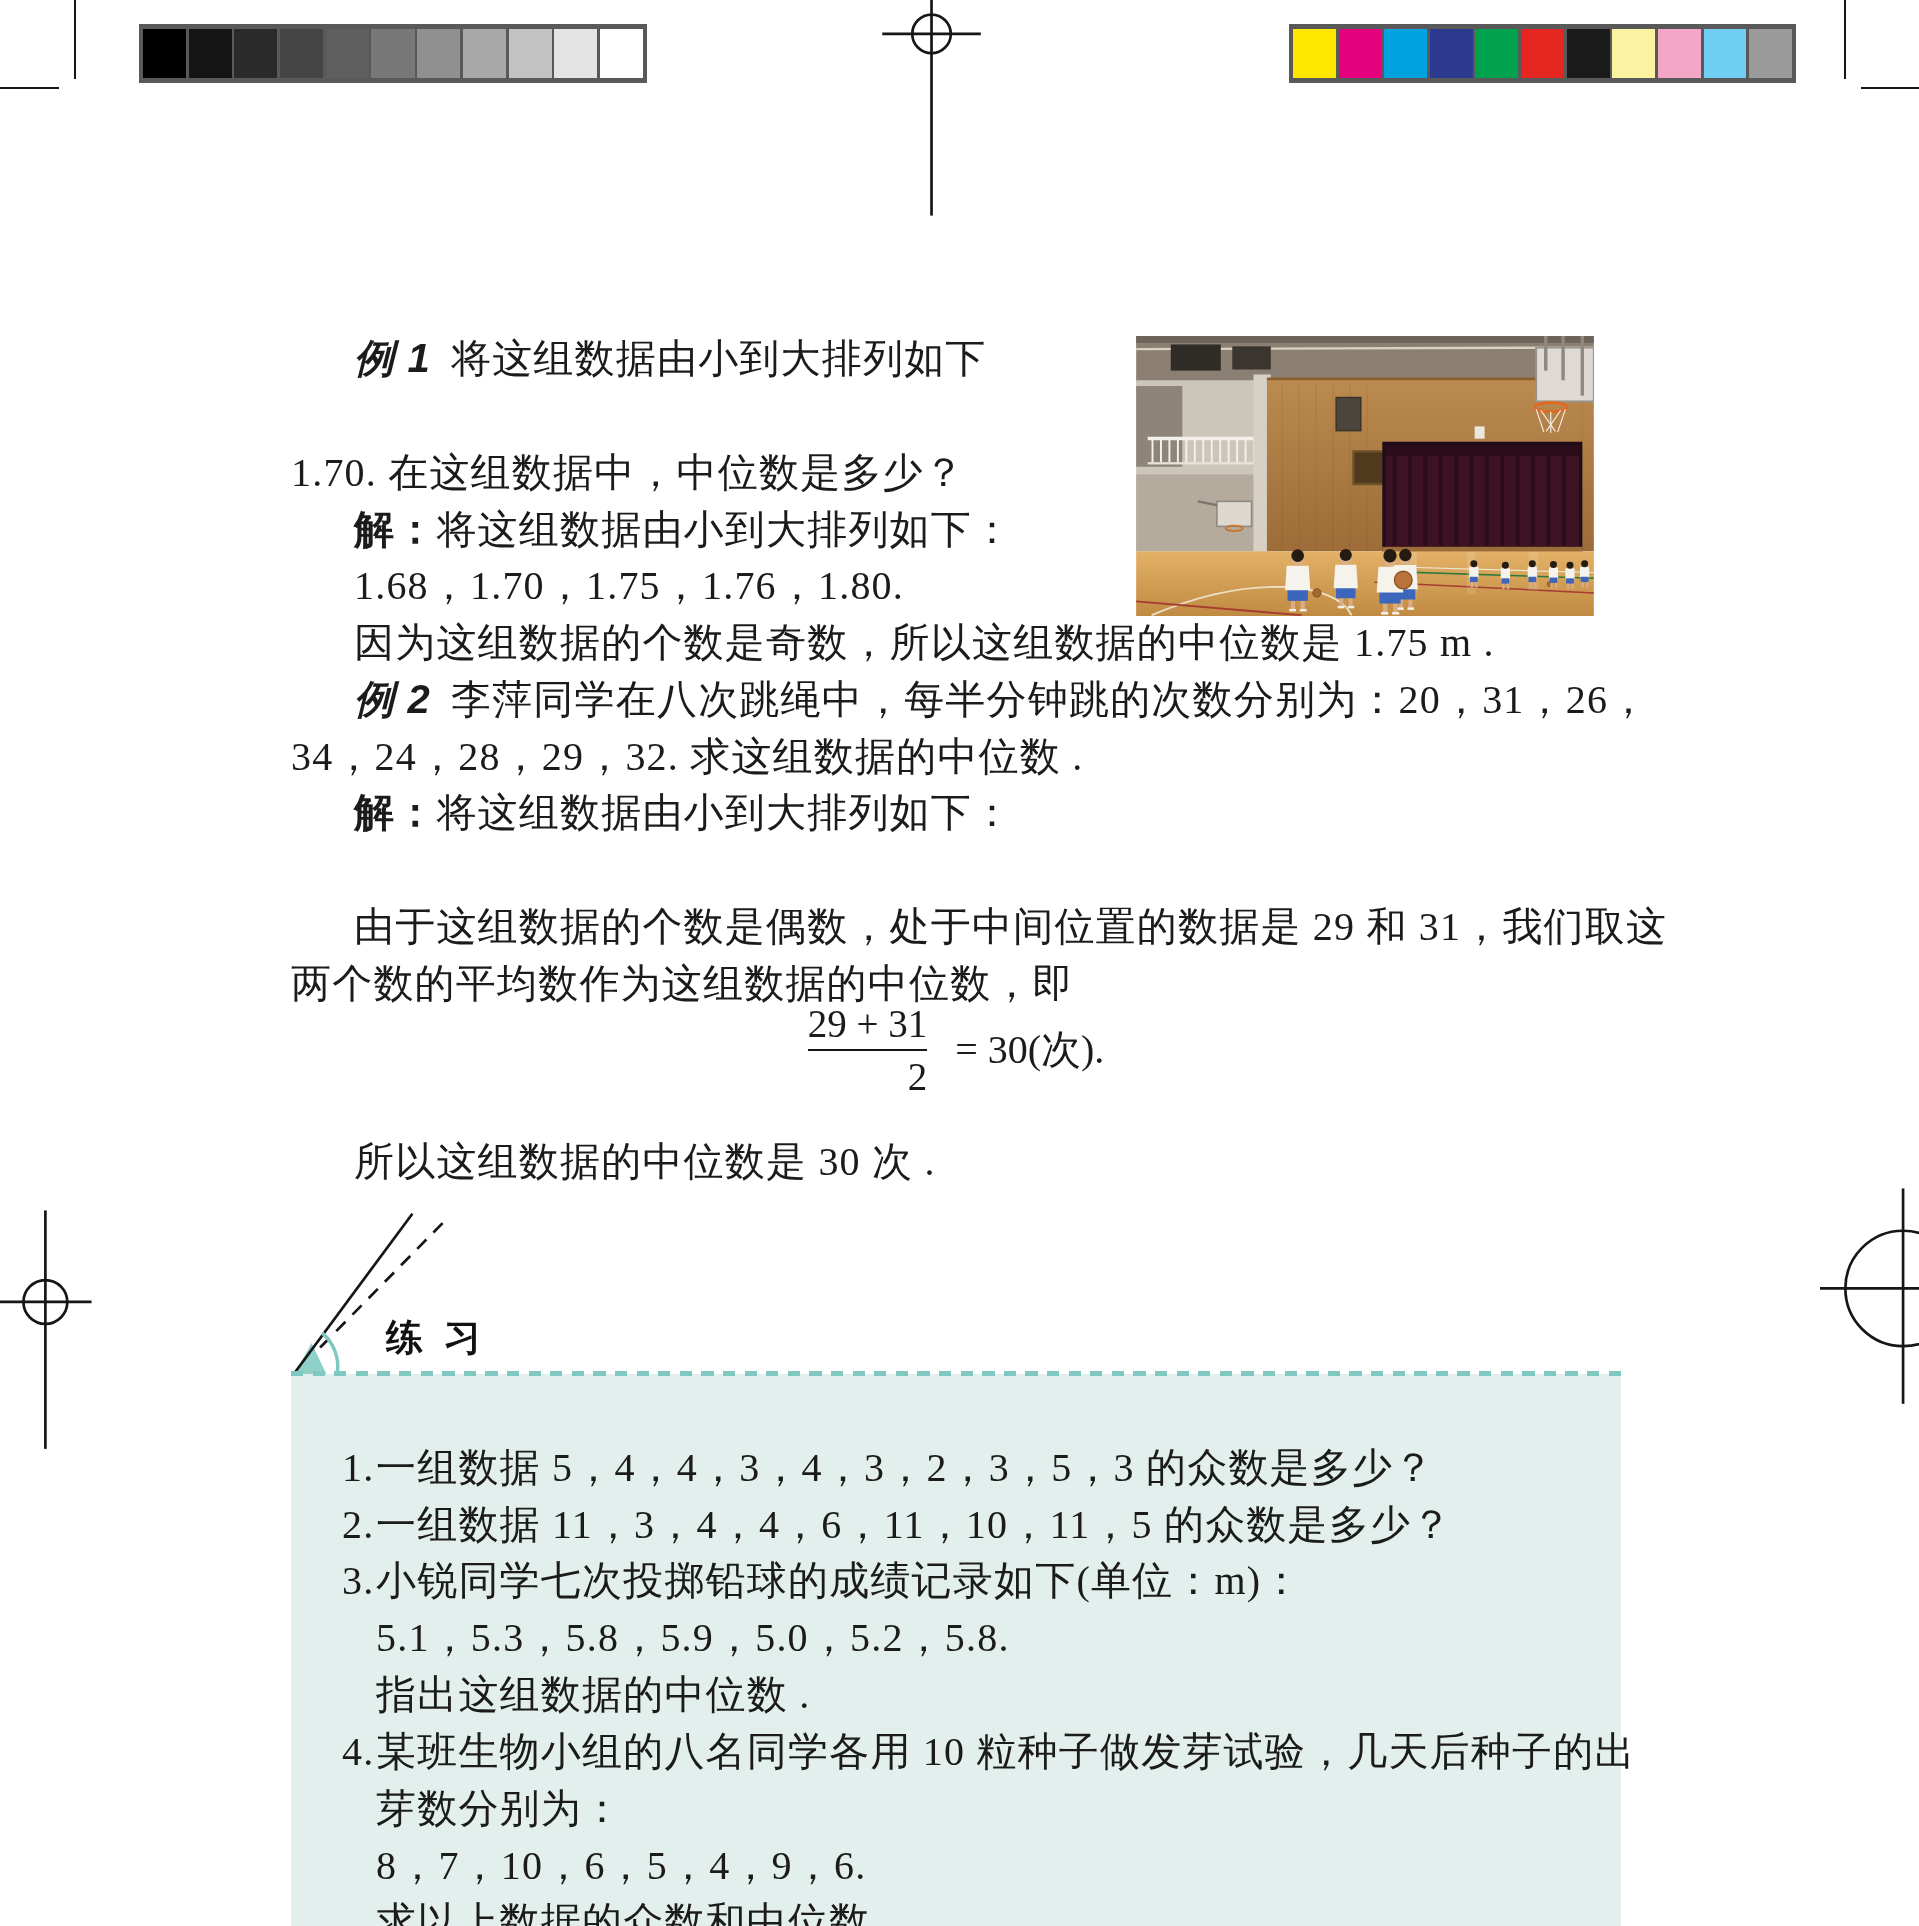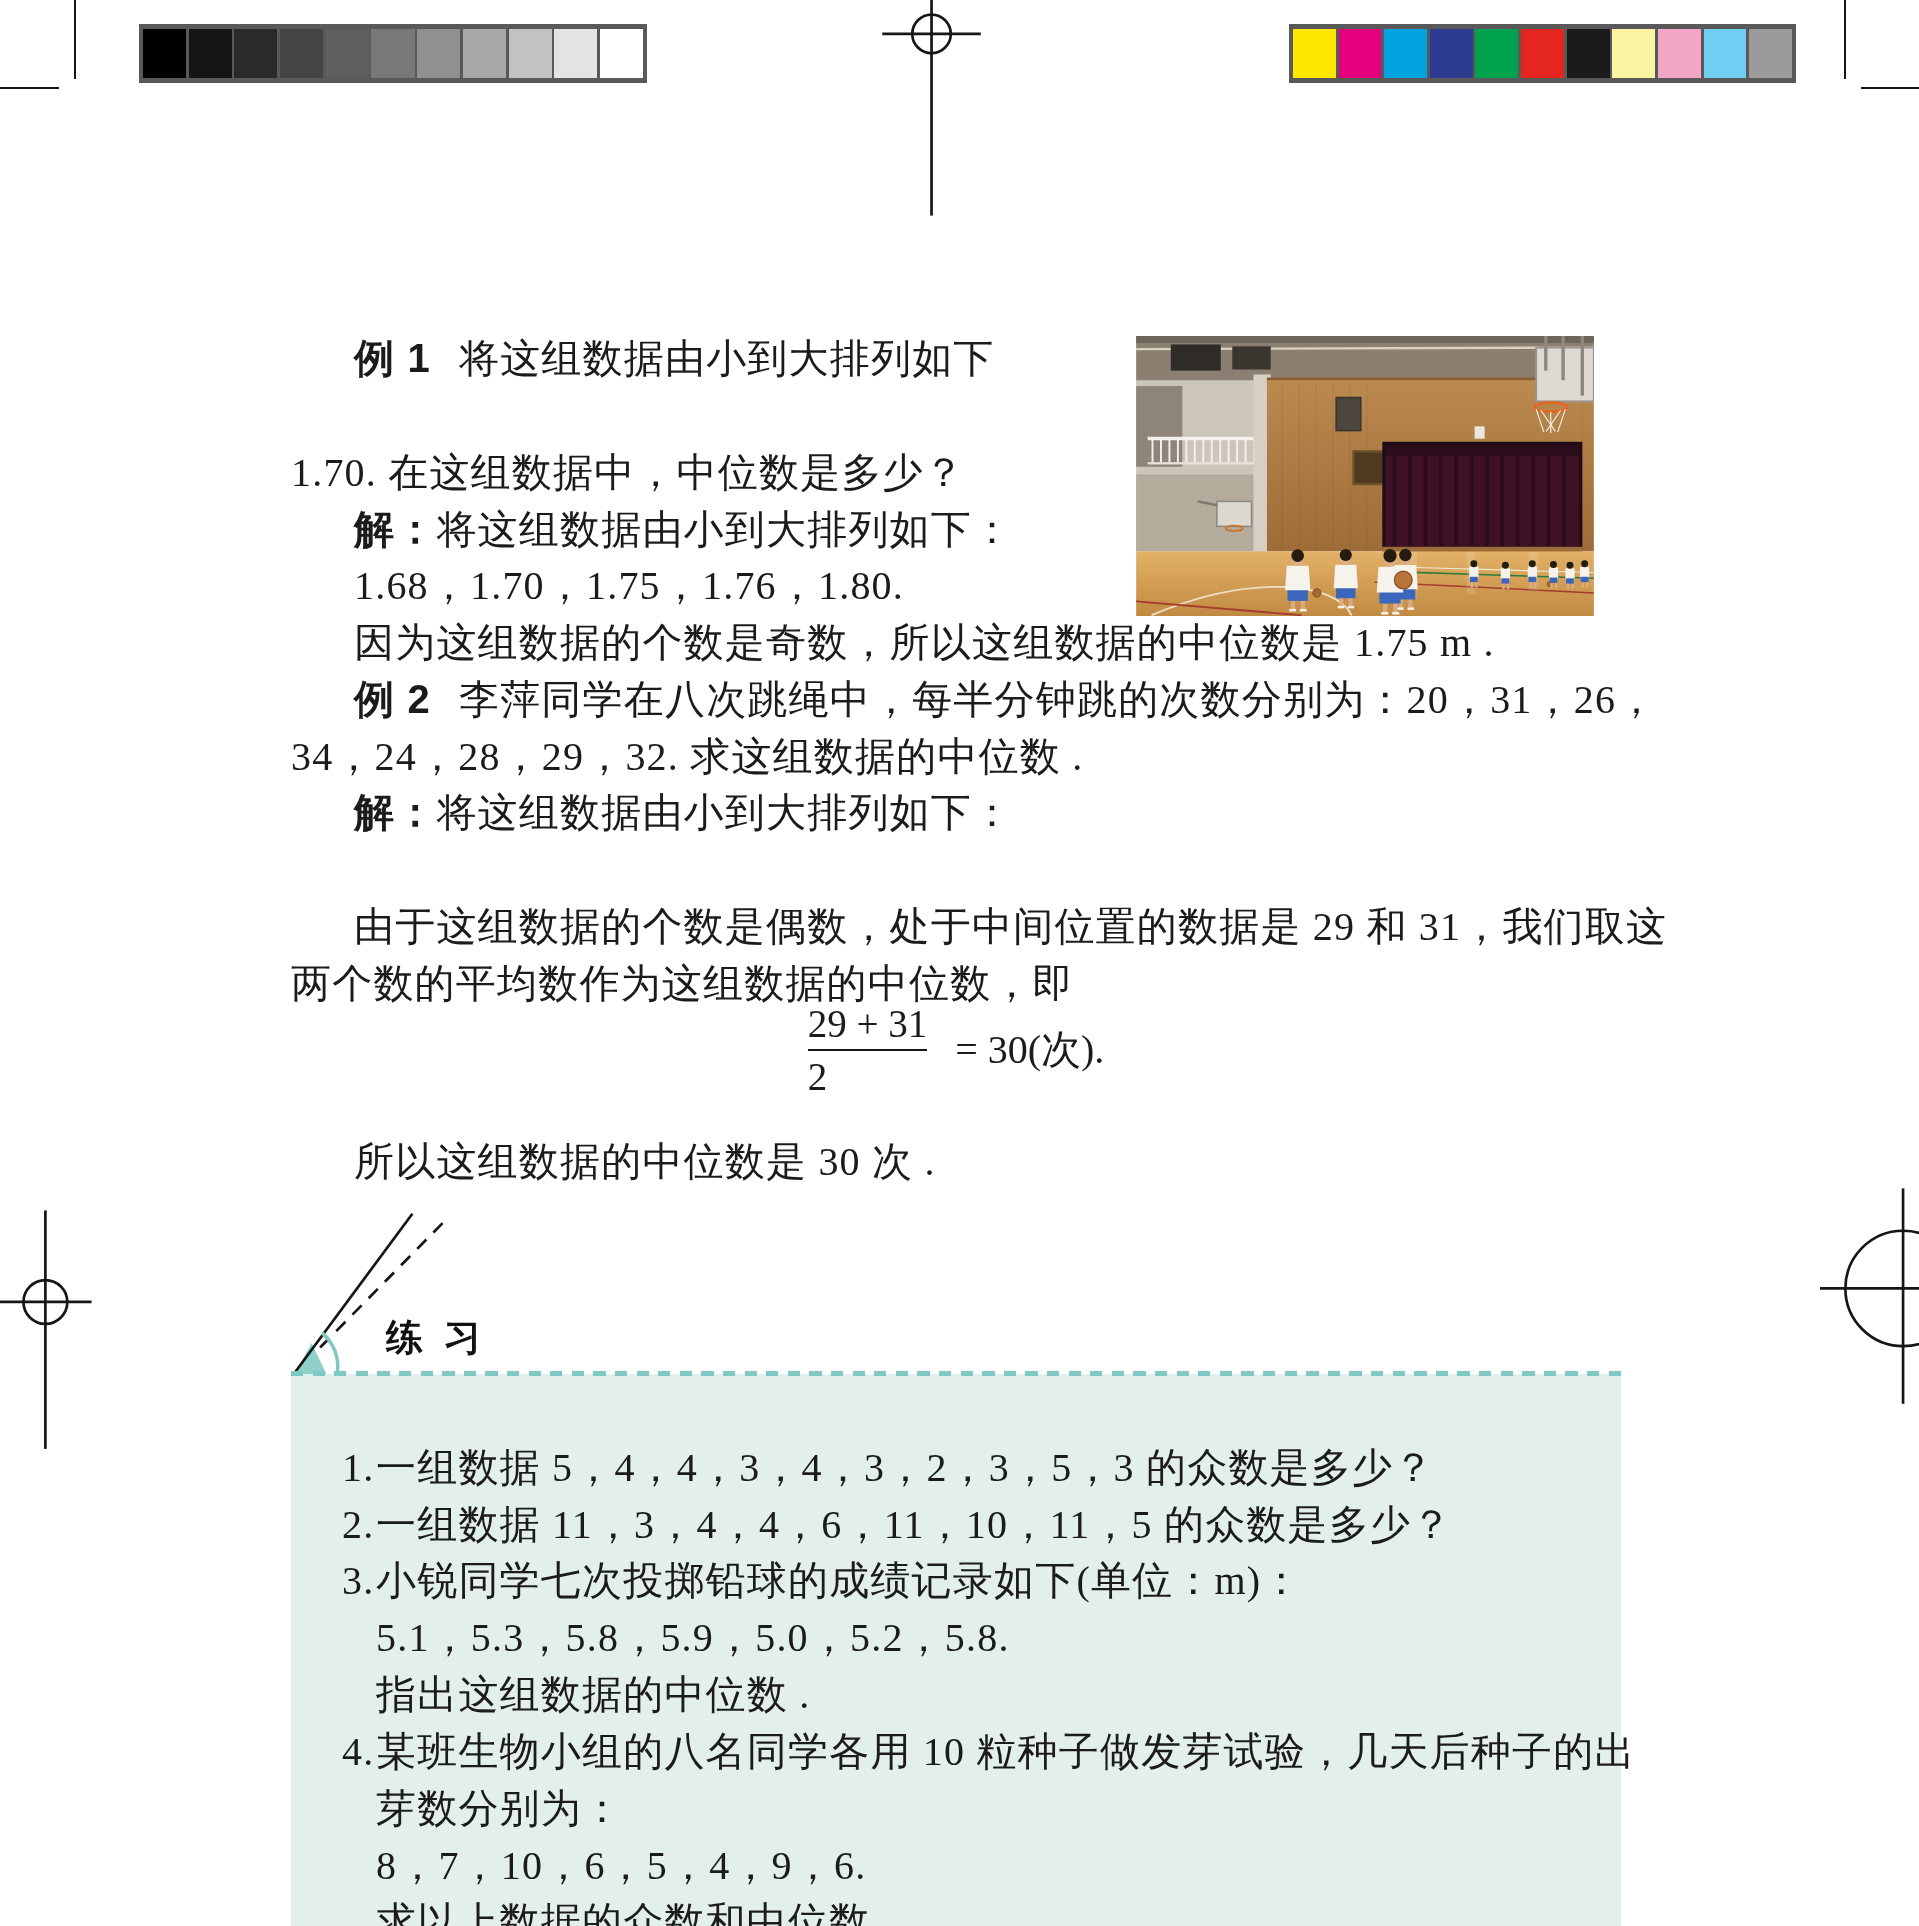--- a/index.html
+++ b/index.html
@@ -11,25 +11,25 @@
   
   .bar-strip { position:absolute; background:#595959; display:flex; gap:2.7px; padding:5px 3.9px; box-sizing:border-box; }
   .bar-strip .swatch { flex:1 1 0; }
   .vmark { position:absolute; width:2.3px; background:#161616; }
   .hmark { position:absolute; height:2.3px; background:#161616; }
   .regsvg { position:absolute; }
   .regsvg line, .regsvg circle { stroke:#161616; stroke-width:7; fill:none; }
   
   .line { position:absolute; font-size:40px; line-height:45px; letter-spacing:1.2px; white-space:pre; }
   .hei  { font-family:"Liberation Sans","DejaVu Sans",sans-serif; font-weight:700; }
-  .lbl  { margin-right:28px; }
+  .lbl  { margin-right:20px;font-style:italic; }
   .center-col { text-align:center; width:1330px; left:291px; }
   
   .formula-row { position:absolute; left:291px; top:1002px; width:1330px; display:flex; justify-content:center; align-items:center; }
-  .frac { display:inline-flex; flex-direction:column; align-items:flex-start; font-size:39px; line-height:43px; }
+  .frac { display:inline-flex; flex-direction:column; align-items:flex-end; font-size:39px; line-height:43px; }
   .frac .fbar { height:0; border-top:2.7px solid #161616; align-self:stretch; margin:3.9px 0; }
   .fres { font-size:40px; margin-left:28px; white-space:pre; }
   
   .panel { position:absolute; left:291px; top:1374px; width:1330px; height:887px; background:#e3efec; }
   .dashline { position:absolute; left:291px; top:1371px; width:1330px; height:5px;
     background:repeating-linear-gradient(90deg,#7fc9c2 0 12.3px,transparent 12.3px 21.6px); }
   .practice-title { position:absolute; left:386px; top:1313px; font-size:37px; letter-spacing:5.4px;
     font-family:"Liberation Sans","DejaVu Sans",sans-serif; font-weight:700; color:#111; }
   .ex-num { display:inline-block; width:34px; }
   .photo { position:absolute; left:1136px; top:336px; width:458px; height:280px; }

